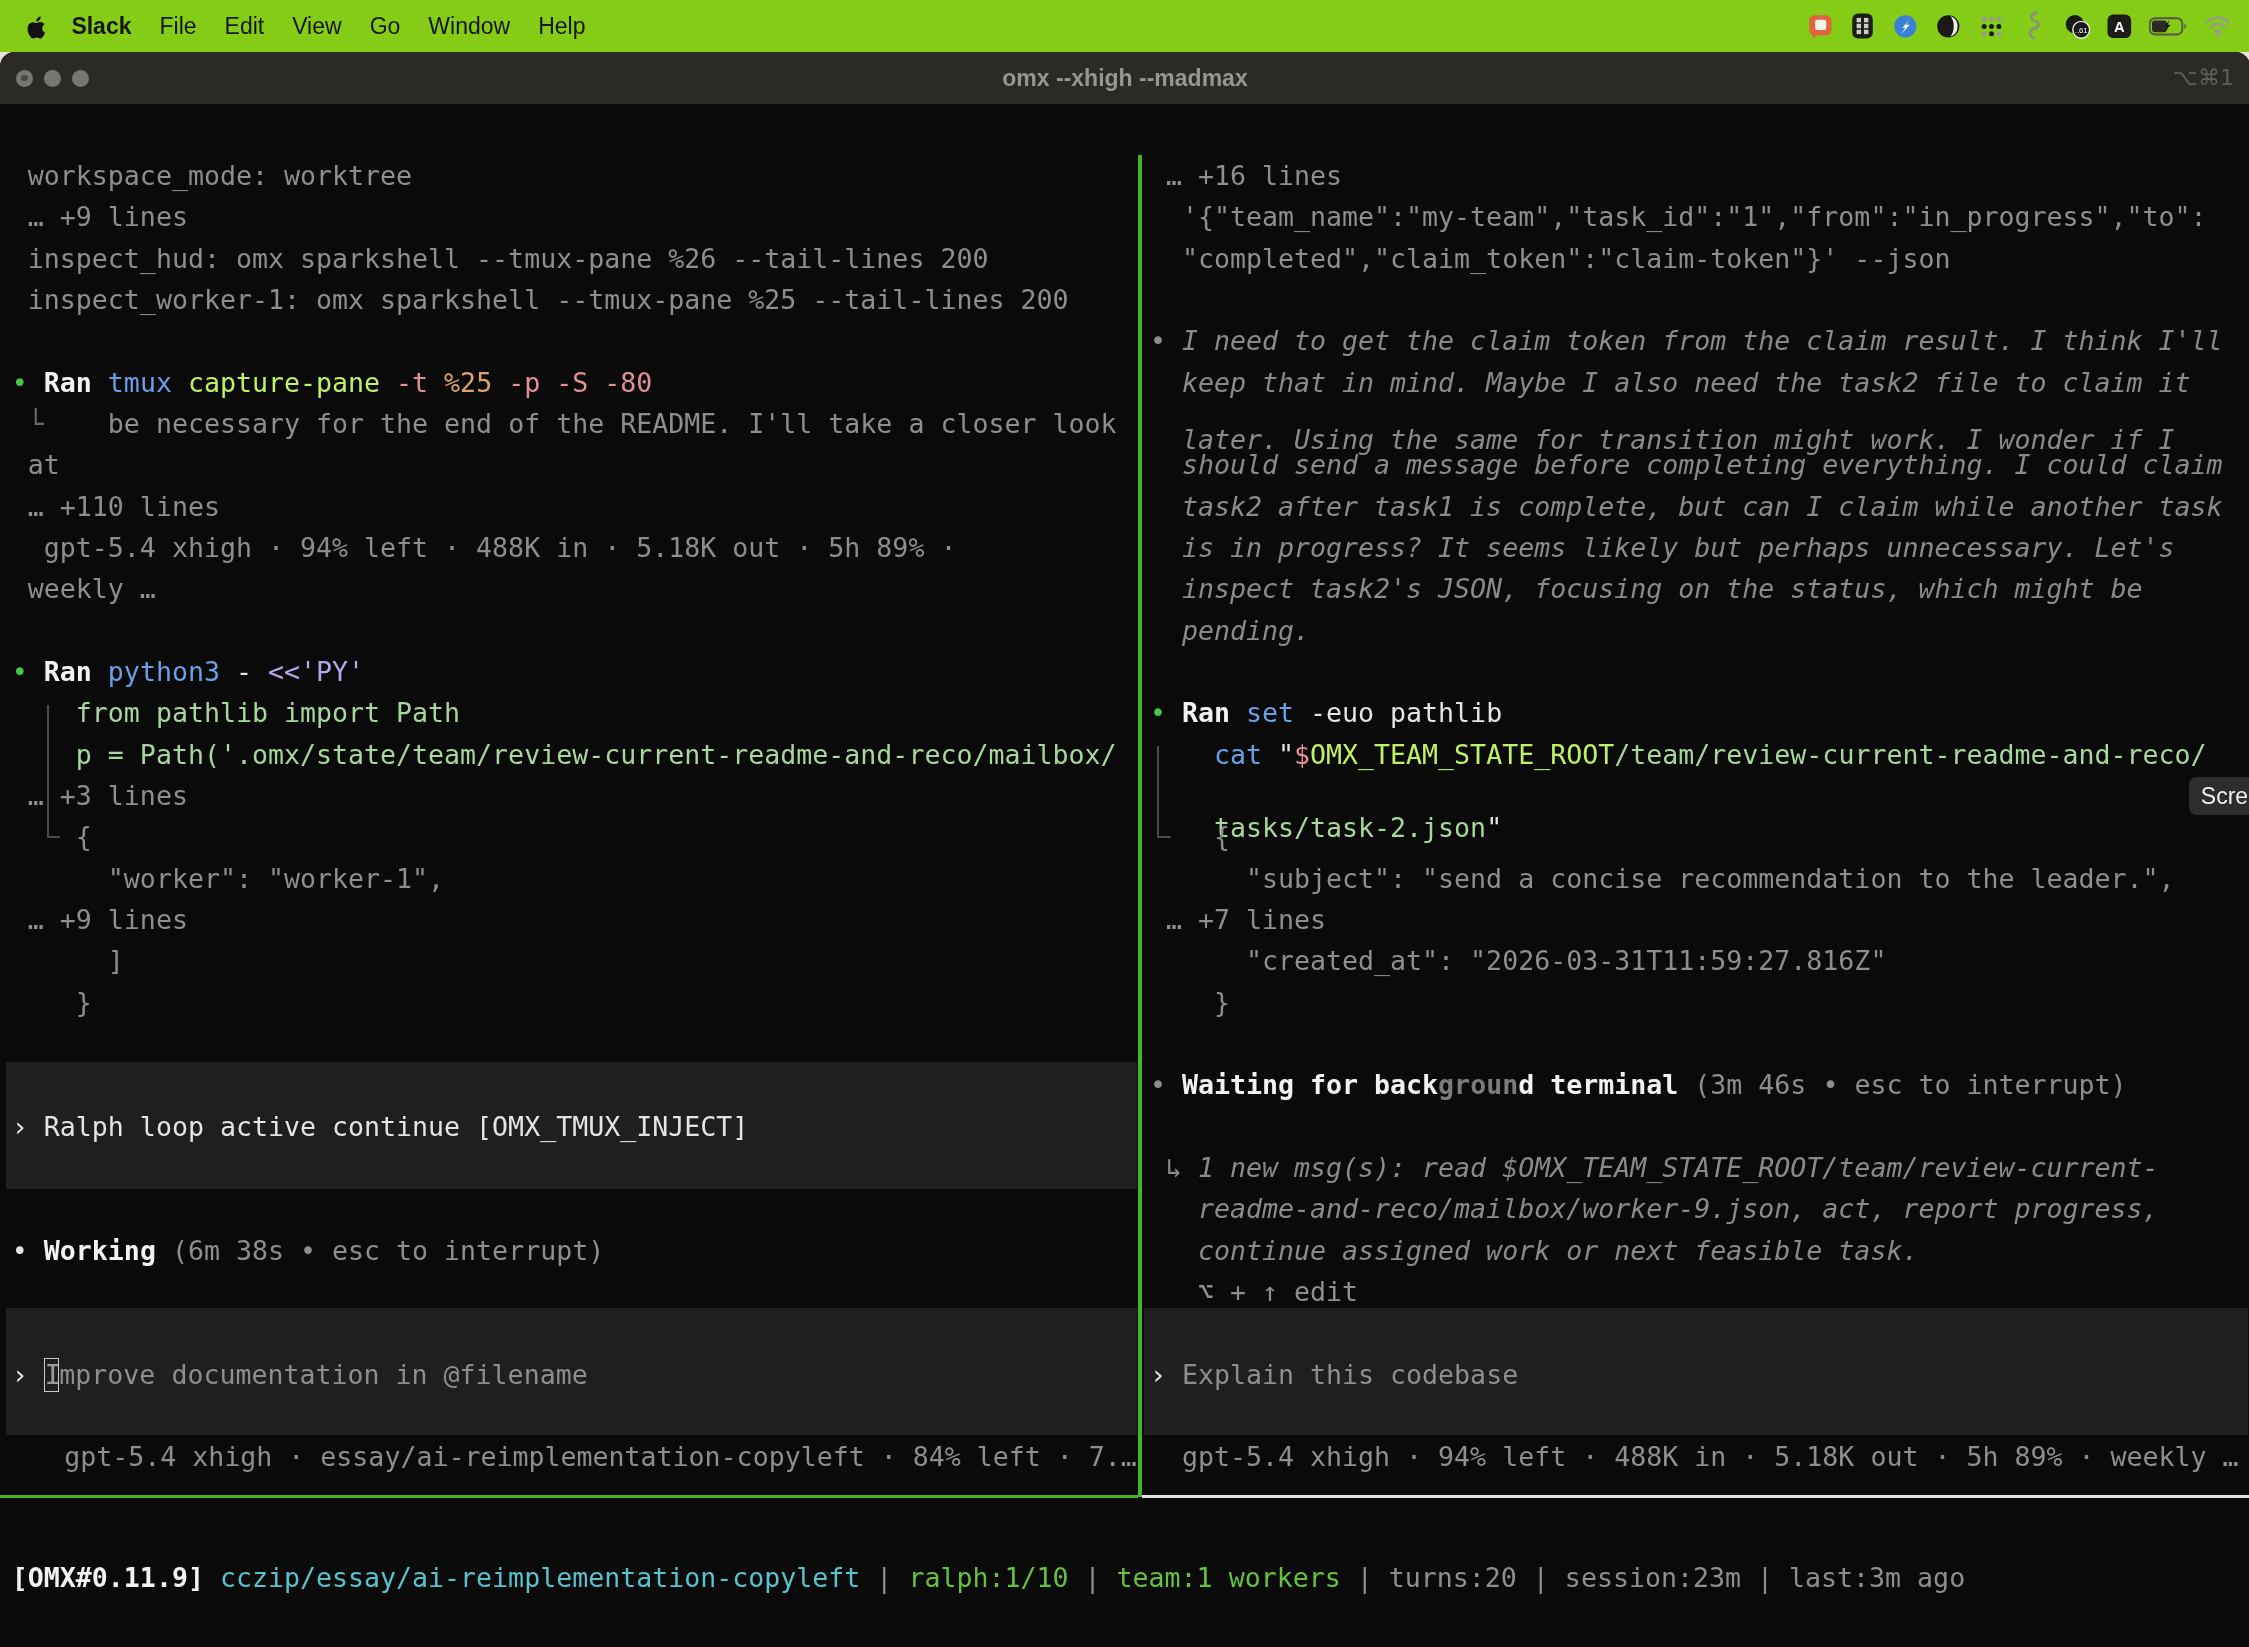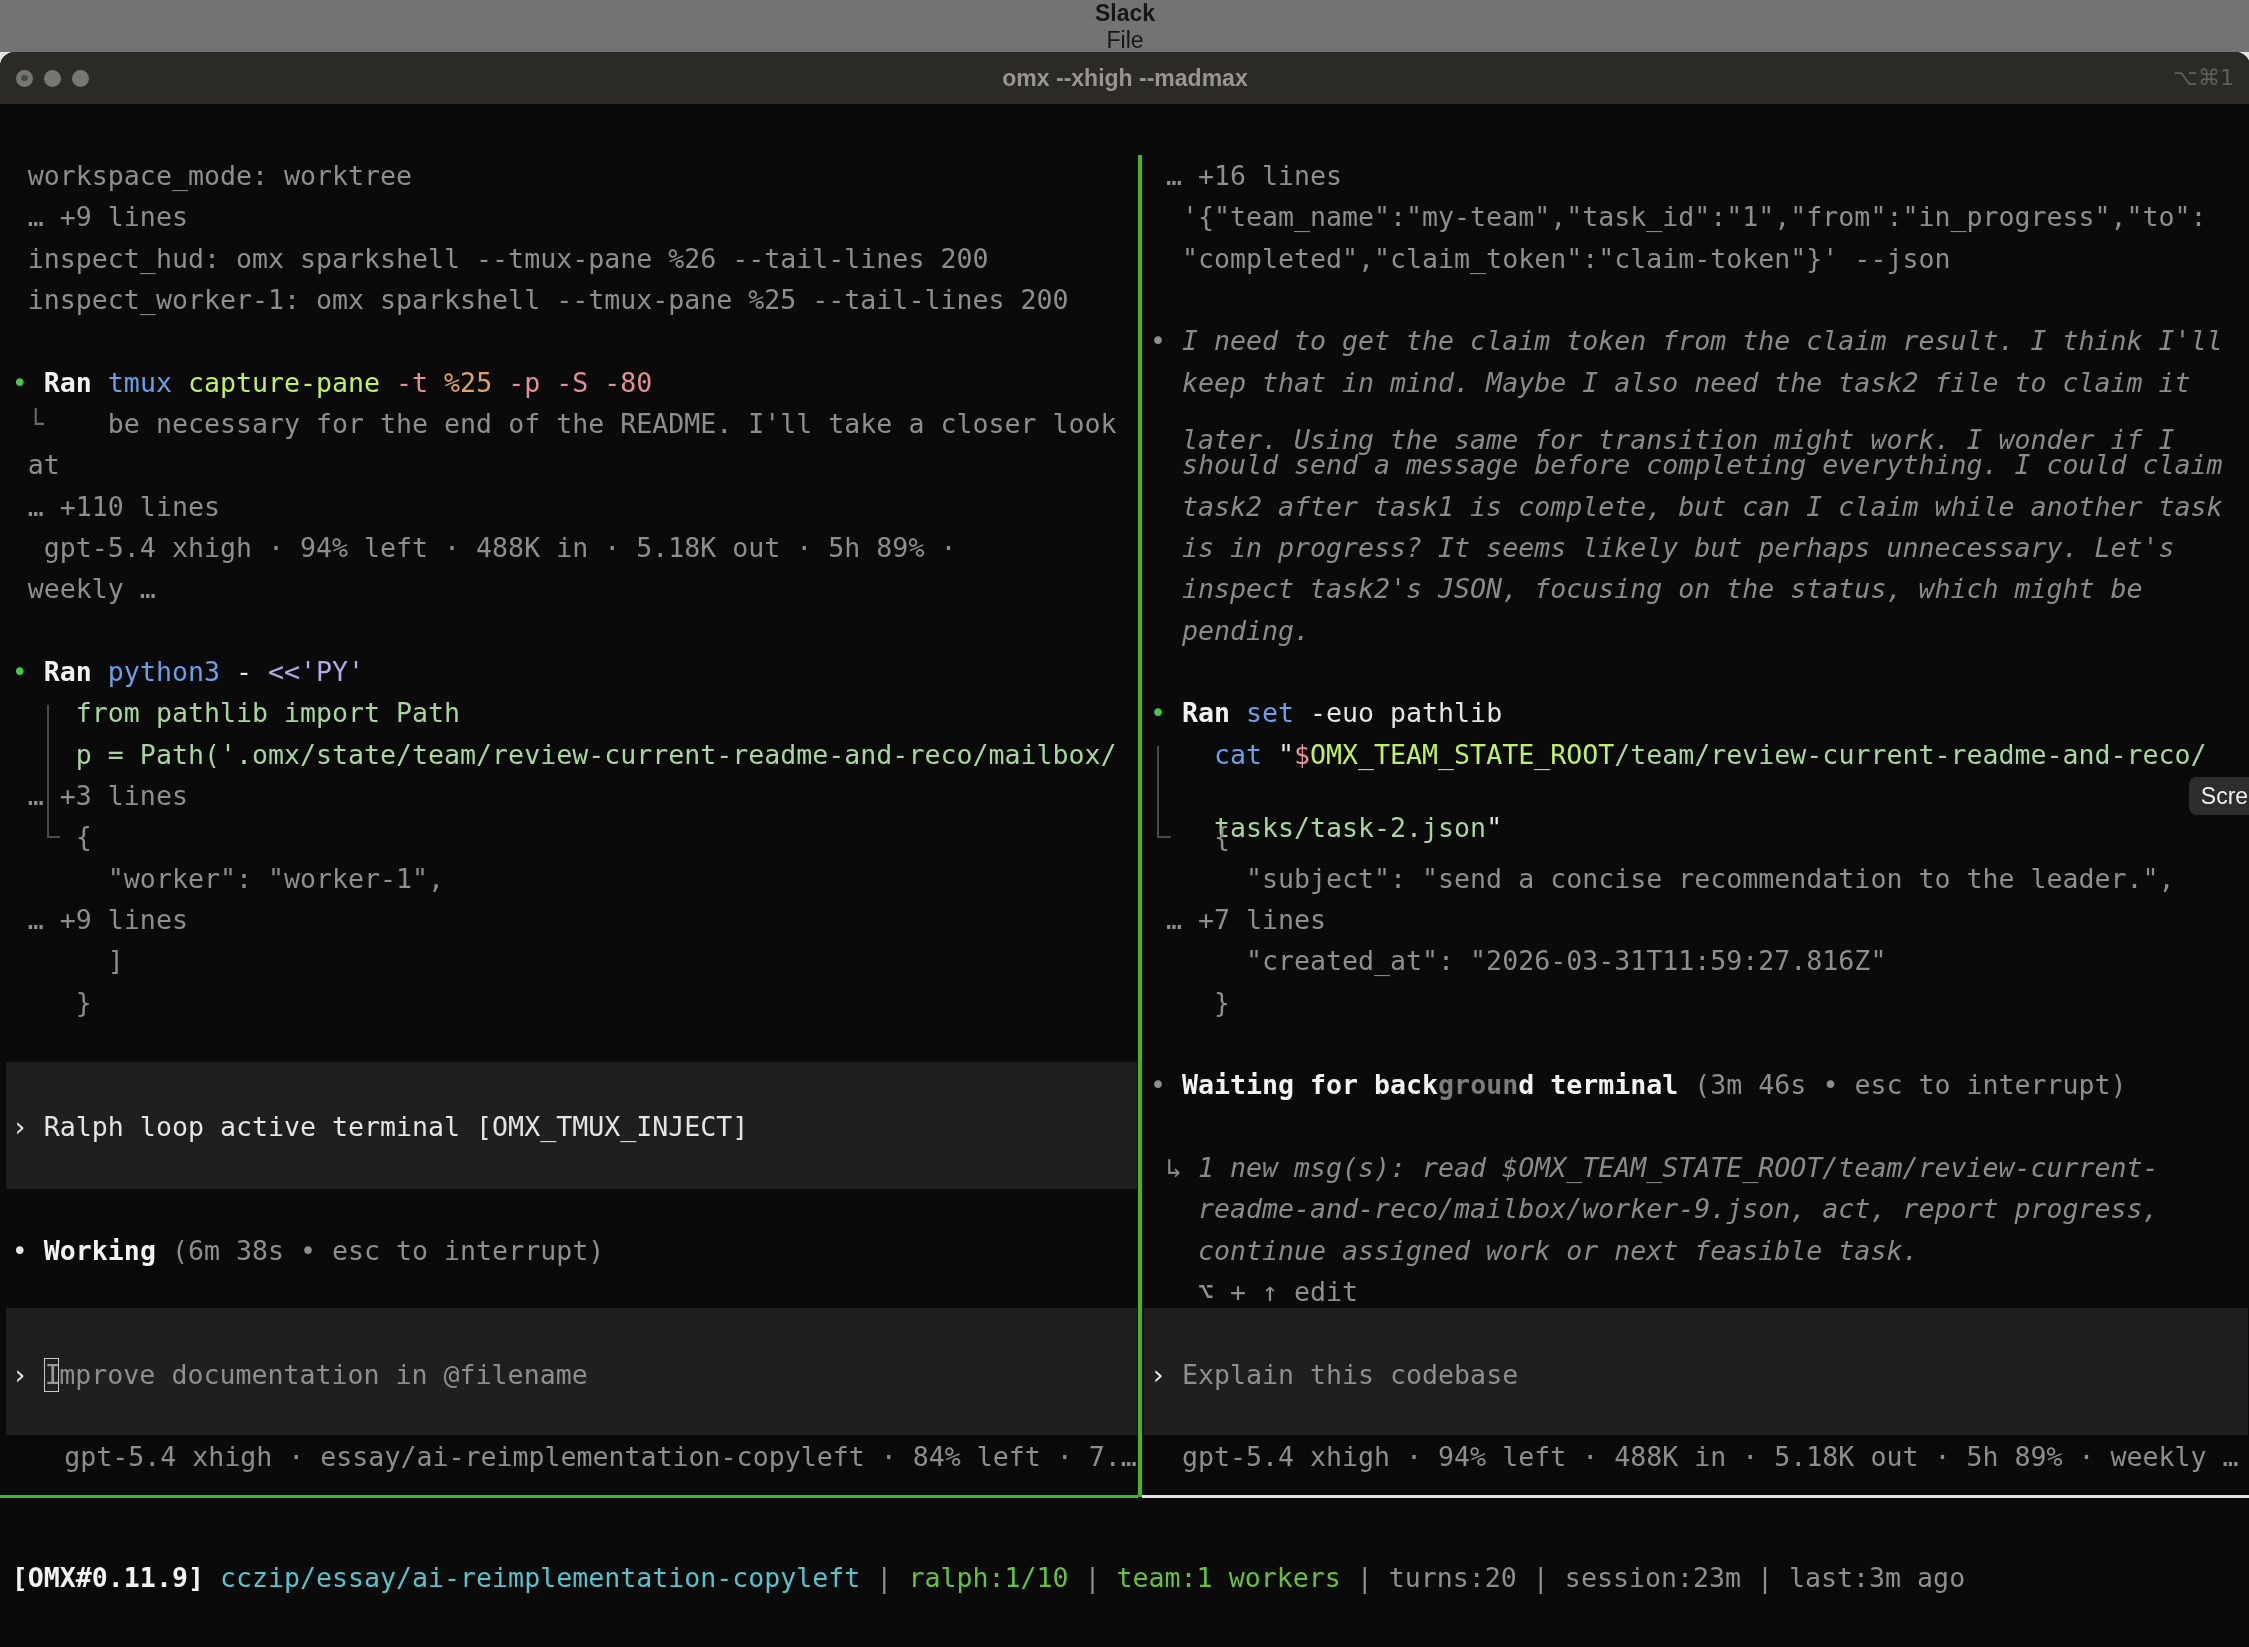--- a/index.html
+++ b/index.html
@@ -1,21 +1,21 @@
 <!DOCTYPE html>
 <html style="font-size:11.8px"><head>
 <meta charset="utf-8">
 <style>
   * { margin:0; padding:0; box-sizing:border-box; }
   html,body { width:2250px; height:1648px; overflow:hidden; background:#e7e4dc; }
   body { font-family:"Liberation Sans", sans-serif; position:relative; }
 
   
   .menubar { position:absolute; top:0; left:0; width:2250px; height:52px;
-    background:#737373; display:flex; align-items:center; padding:0 17.7px;flex-direction:column; }
+    background:#84cc16; display:flex; align-items:center; padding:0 17.7px; }
   .menubar .apple { width:22px; height:25px; margin:0 10.3px 0 7.4px; }
   .menu-item { font-size:23px; color:#161616; margin:0 14px; }
   .menu-item.app { font-weight:700; }
   .status-icons { margin-left:auto; display:flex; align-items:center; gap:14.8px; }
   .sicon { width:28px; height:28px; display:flex; align-items:center; justify-content:center; }
 
   
   .window { position:absolute; top:52px; left:0; width:2250px; height:1596px;
     background:#0a0a0a; border-radius:14.8px 14.8px 0 0; overflow:hidden; }
   .titlebar { position:absolute; top:0; left:0; right:0; height:52px; background:#2b2a27; }
@@ -201,21 +201,21 @@
       <div class="tl" style="top: 413px;"><span class="c-g"> weekly …</span></div>
       <div class="tl" style="top: 496px;"><span class="c-gr">• </span><span class="c-bw">Ran </span><span class="c-b">python3 </span><span class="c-w">- </span><span class="c-lv">&lt;&lt;'PY'</span></div>
       <div class="tl" style="top: 537px;"><span class="c-cg">    from pathlib import Path</span></div>
       <div class="tl" style="top: 579px;"><span class="c-cg">    p = Path('.omx/state/team/review-current-readme-and-reco/mailbox/</span></div>
       <div class="tl" style="top: 620px;"><span class="c-g"> … +3 lines</span></div>
       <div class="tl" style="top: 661px;"><span class="c-g">    {</span></div>
       <div class="tl" style="top: 703px;"><span class="c-g">      "worker": "worker-1",</span></div>
       <div class="tl" style="top: 744px;"><span class="c-g"> … +9 lines</span></div>
       <div class="tl" style="top: 785px;"><span class="c-g">      ]</span></div>
       <div class="tl" style="top: 827px;"><span class="c-g">    }</span></div>
-      <div class="tl" style="top: 951px;"><span class="c-w">› Ralph loop active terminal [OMX_TMUX_INJECT]</span></div>
+      <div class="tl" style="top: 951px;"><span class="c-w">› Ralph loop active continue [OMX_TMUX_INJECT]</span></div>
       <div class="tl" style="top: 1075px;"><span class="c-w">• </span><span class="c-bw">Working</span><span class="c-g"> (6m 38s • esc to interrupt)</span></div>
       <div class="tl" style="top: 1281px; justify-content: flex-end;"><span class="c-g">  gpt-5.4 xhigh · essay/ai-reimplementation-copyleft · 84% left · 7.…</span></div>
     </div>
 
   <div class="pane pane-right" id="paneR">
     <div class="band" style="top:1153px;height:127px"></div>
     <div class="elbow" style="left:13.3px;top:591px;height:92px"></div>
     <div class="tl" style="top:1199px">
       <span class="c-w">› </span><span class="c-g">Explain this codebase</span>
     </div>

